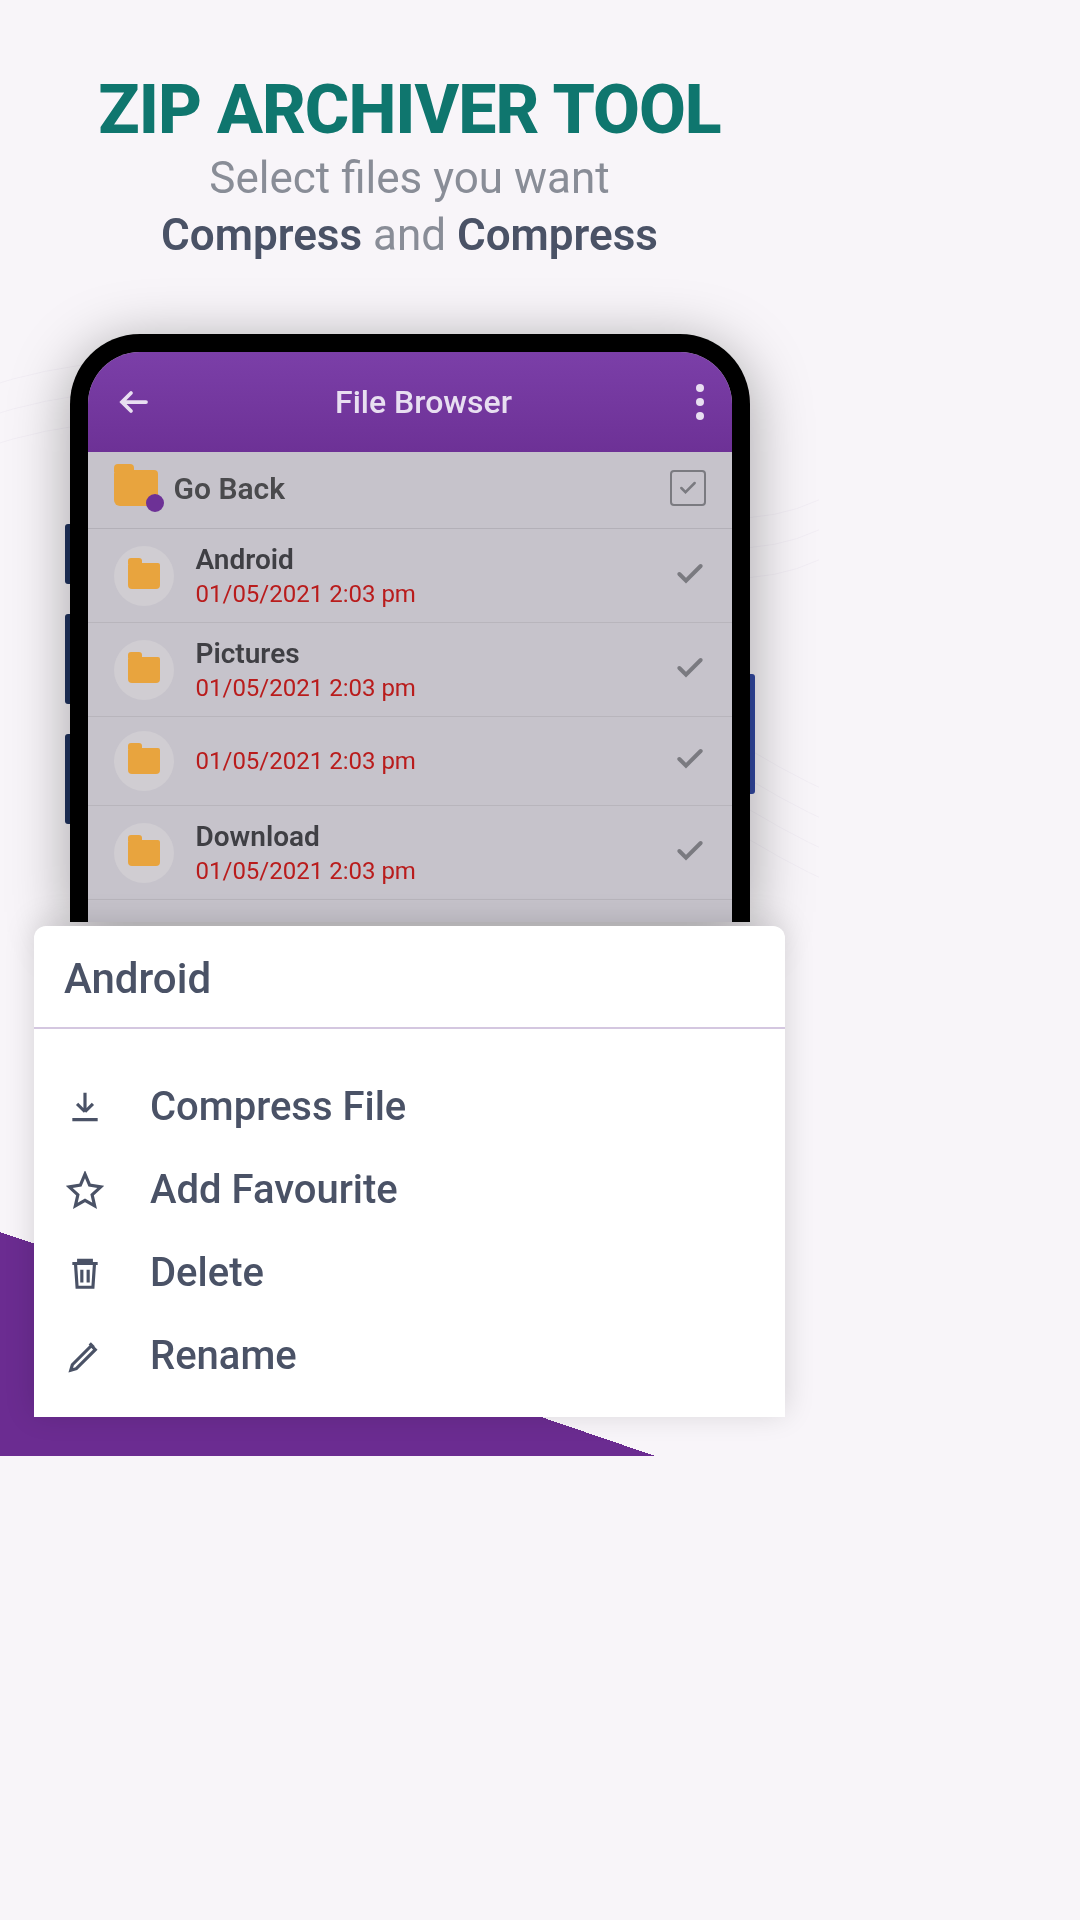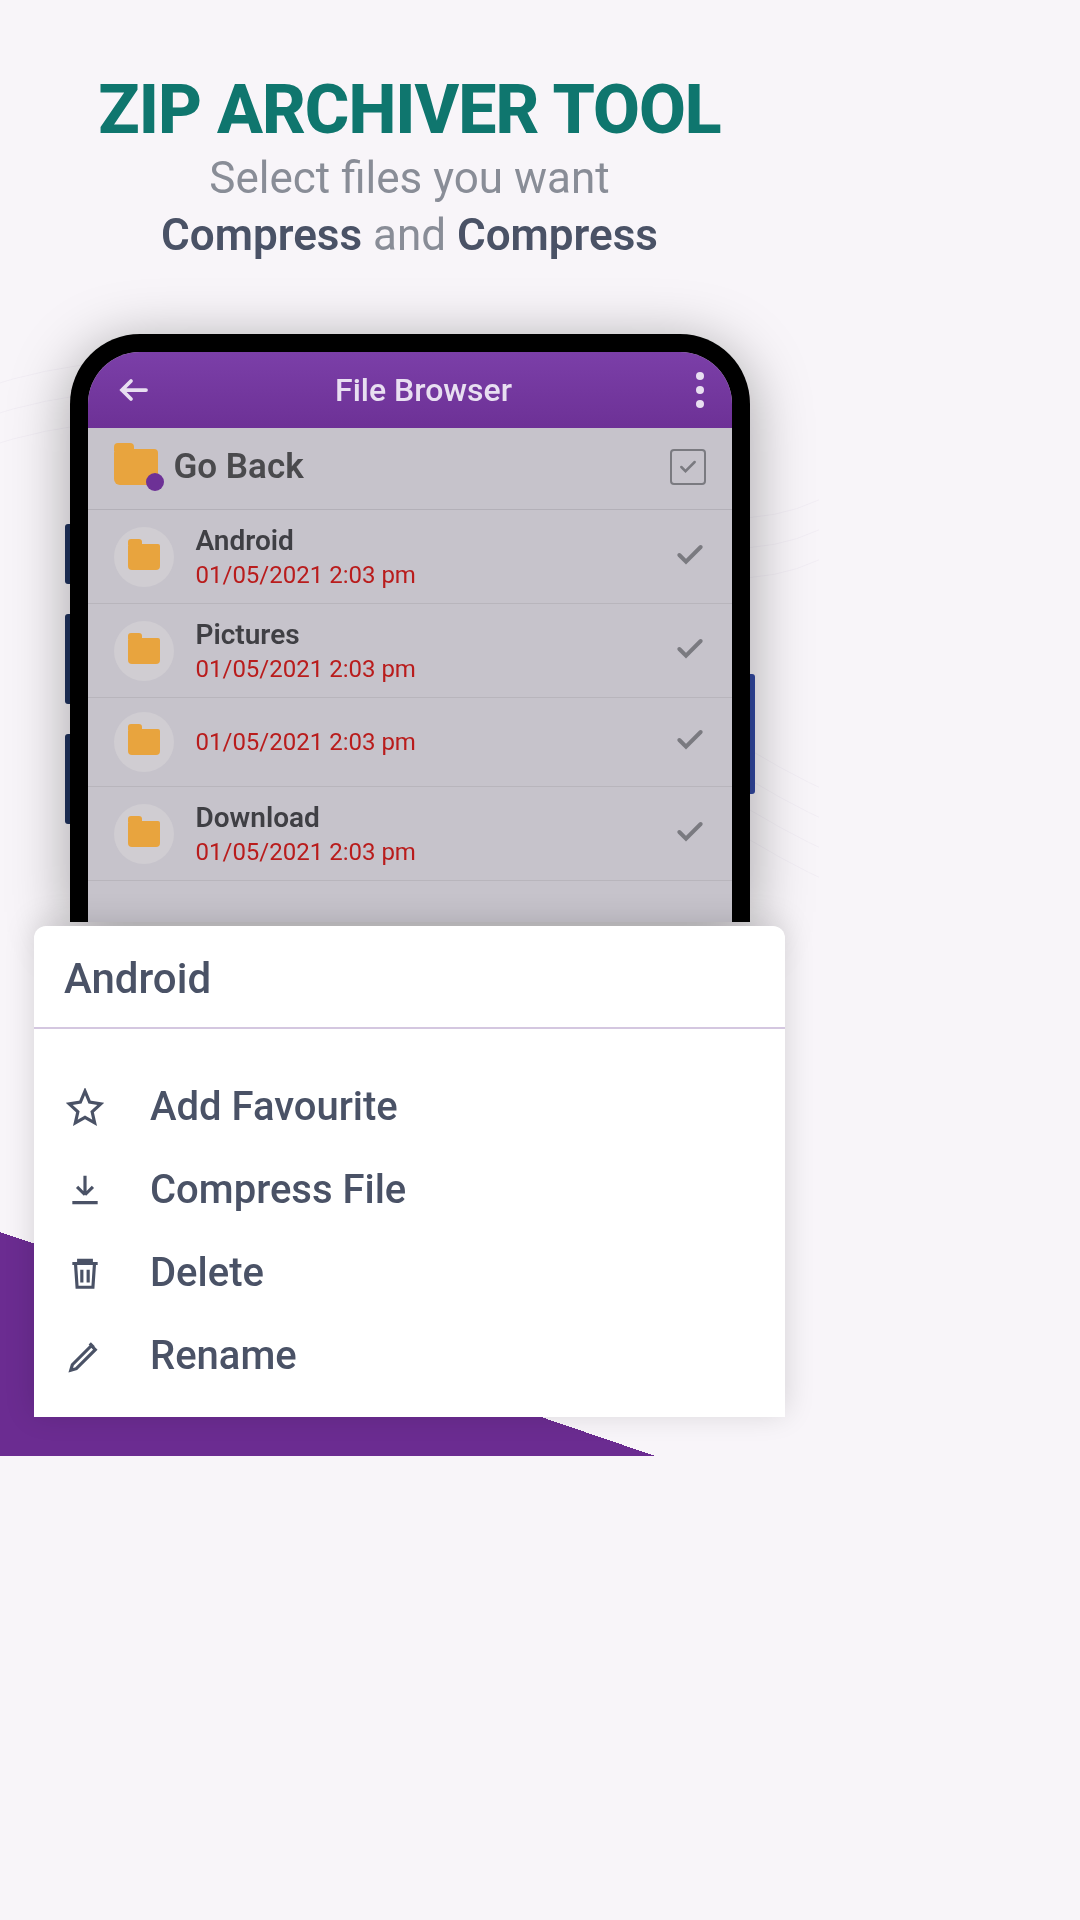--- a/index.html
+++ b/index.html
@@ -84,21 +84,21 @@
   border-radius: 3px;
 }
 .phone-btn.left1 { left: -5px; top: 190px; height: 60px; }
 .phone-btn.left2 { left: -5px; top: 280px; height: 90px; }
 .phone-btn.left3 { left: -5px; top: 400px; height: 90px; }
 .phone-btn.right1 { right: -5px; top: 340px; height: 120px; background:#3349a3;}
 
 
 .app-header {
   background: linear-gradient(to bottom, #7b3fa8 0%, #6d3196 100%);
-  height: 76px;
+  height: 100px;
   display: flex;
   align-items: center;
   padding: 0 28px;
   color: #e8dff1;
 }
 .app-header .back-ic {
   width: 36px;
   height: 36px;
 }
 .app-header .title {
@@ -152,21 +152,21 @@
   right: -6px;
   width: 18px;
   height: 18px;
   background: #6d3196;
   border-radius: 50%;
   display: flex;
   align-items: center;
   justify-content: center;
 }
 .goback-text {
-  font-size: 35px;
+  font-size: 30px;
   font-weight: 600;
   color: #4a4a4d;
   flex: 1;
 }
 .goback-check {
   width: 36px;
   height: 36px;
   border: 2px solid #7a7a80;
   border-radius: 4px;
   display: flex;
@@ -389,32 +389,32 @@
     </div>
   </div>
 </div>
 
 <div class="sheet">
   <div class="sheet-title">Android</div>
   <div class="sheet-items">
     <div class="sheet-item">
       <div class="ic-wrap">
         <svg viewBox="0 0 24 24">
-            <path d="M12 2l2.9 6.9L22 10l-5.5 5 1.6 7L12 18.5 5.9 22l1.6-7L2 10l7.1-1.1L12 2z"></path>
+            <path d="M12 3v12m0 0l-5-5m5 5l5-5M4 20h16"></path>
           </svg>
       </div>
-      <div class="label">Add Favourite</div>
+      <div class="label">Compress File</div>
     </div>
     <div class="sheet-item">
       <div class="ic-wrap">
         <svg viewBox="0 0 24 24">
-            <path d="M12 3v12m0 0l-5-5m5 5l5-5M4 20h16"></path>
+            <path d="M12 2l2.9 6.9L22 10l-5.5 5 1.6 7L12 18.5 5.9 22l1.6-7L2 10l7.1-1.1L12 2z"></path>
           </svg>
       </div>
-      <div class="label">Compress File</div>
+      <div class="label">Add Favourite</div>
     </div>
     <div class="sheet-item">
       <div class="ic-wrap">
         <svg viewBox="0 0 24 24">
             <path d="M4 6h16M8 6V4h8v2M6 6l1 15h10l1-15M10 10v8M14 10v8"></path>
           </svg>
       </div>
       <div class="label">Delete</div>
     </div>
     <div class="sheet-item">

